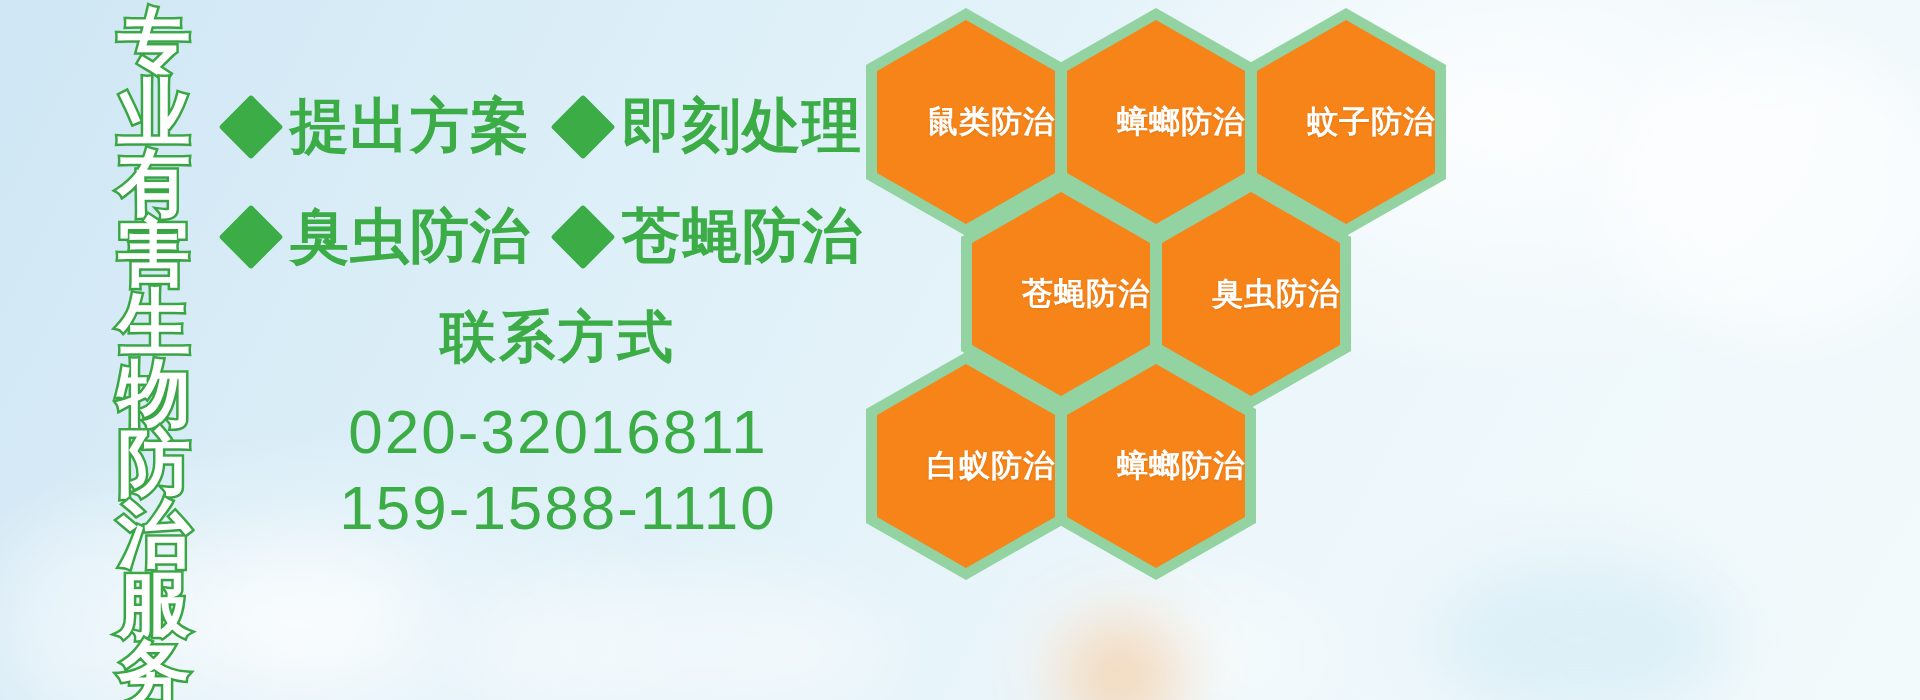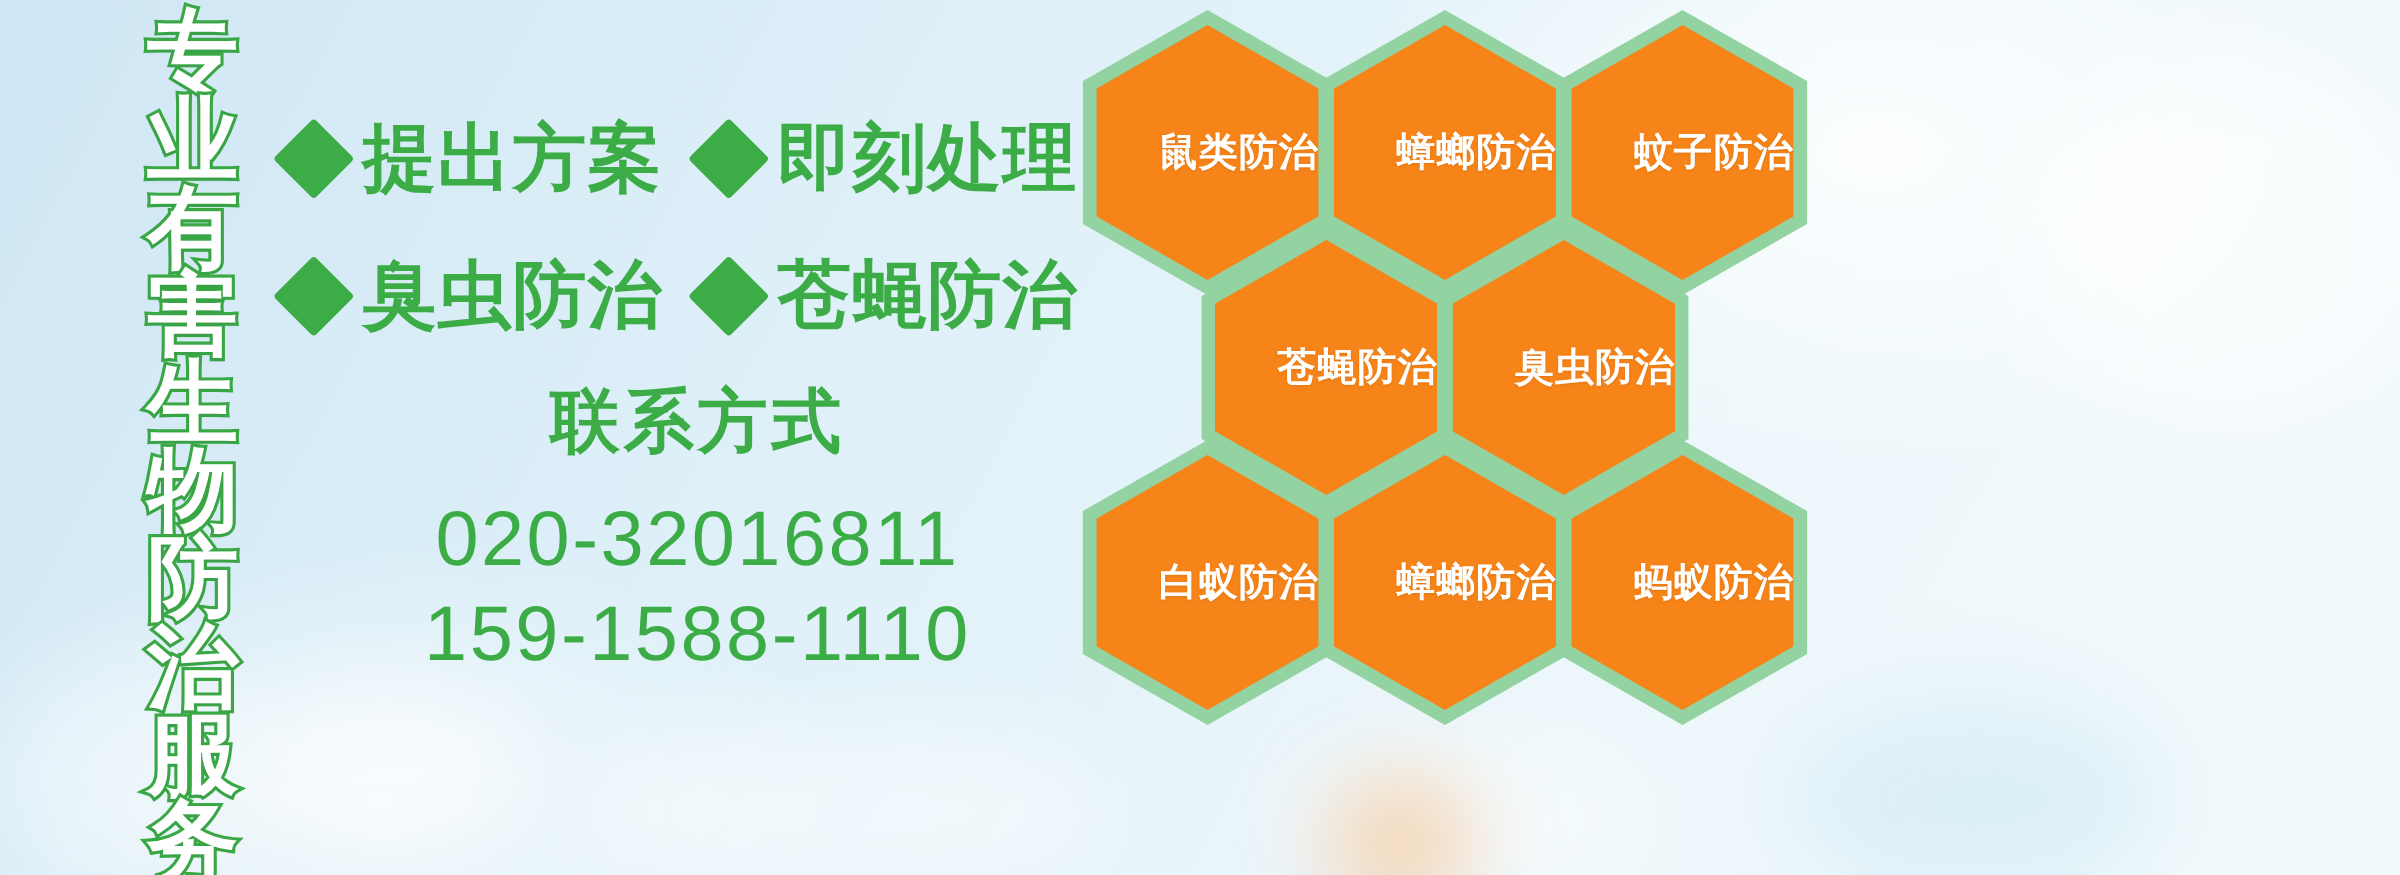--- a/index.html
+++ b/index.html
@@ -179,20 +179,15 @@
     <div class="hex p5">
       <div class="inner">
         <span class="hex-label">白蚁防治</span>
       </div>
     </div>
     <div class="hex p6">
       <div class="inner">
         <span class="hex-label">蟑螂防治</span>
       </div>
     </div>
-    <div class="hex p7">
-      <div class="inner">
-        <span class="hex-label">蚂蚁防治</span>
-      </div>
-    </div>
   </div>
 
 </div>
 
 </body></html>

